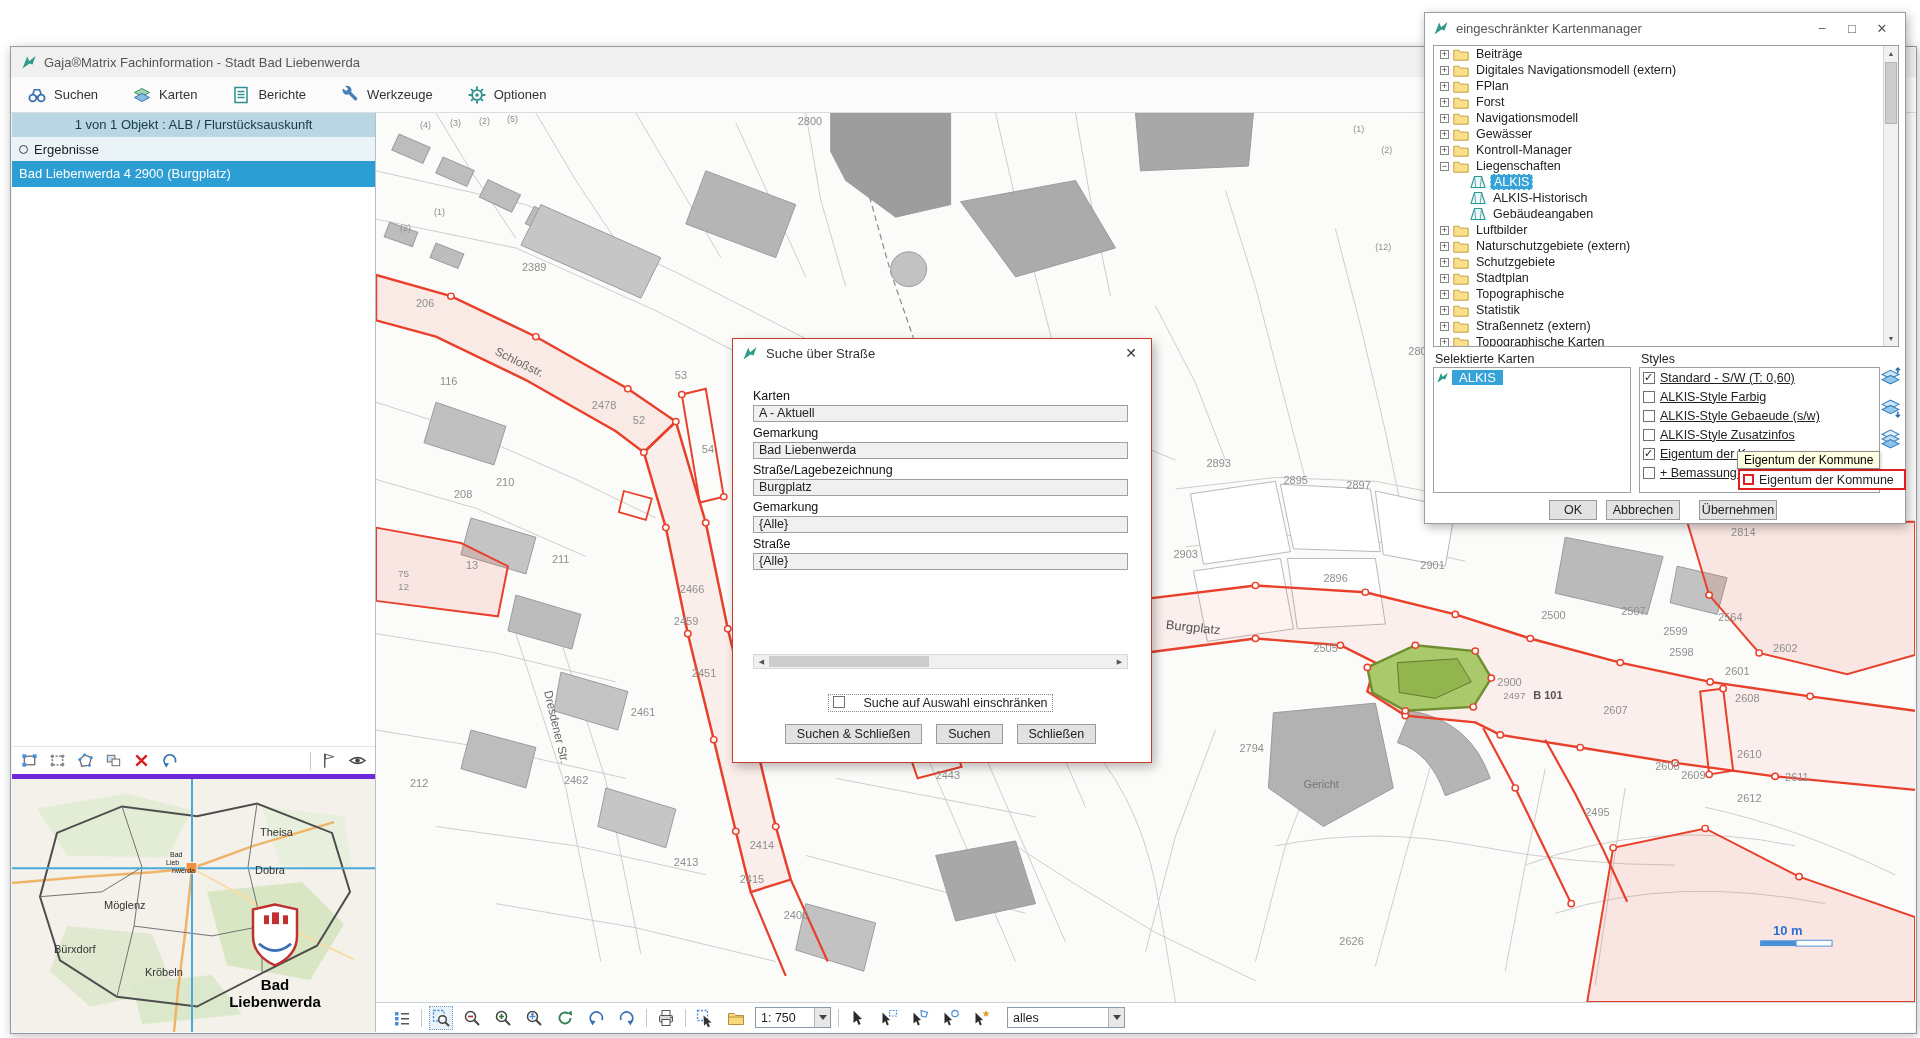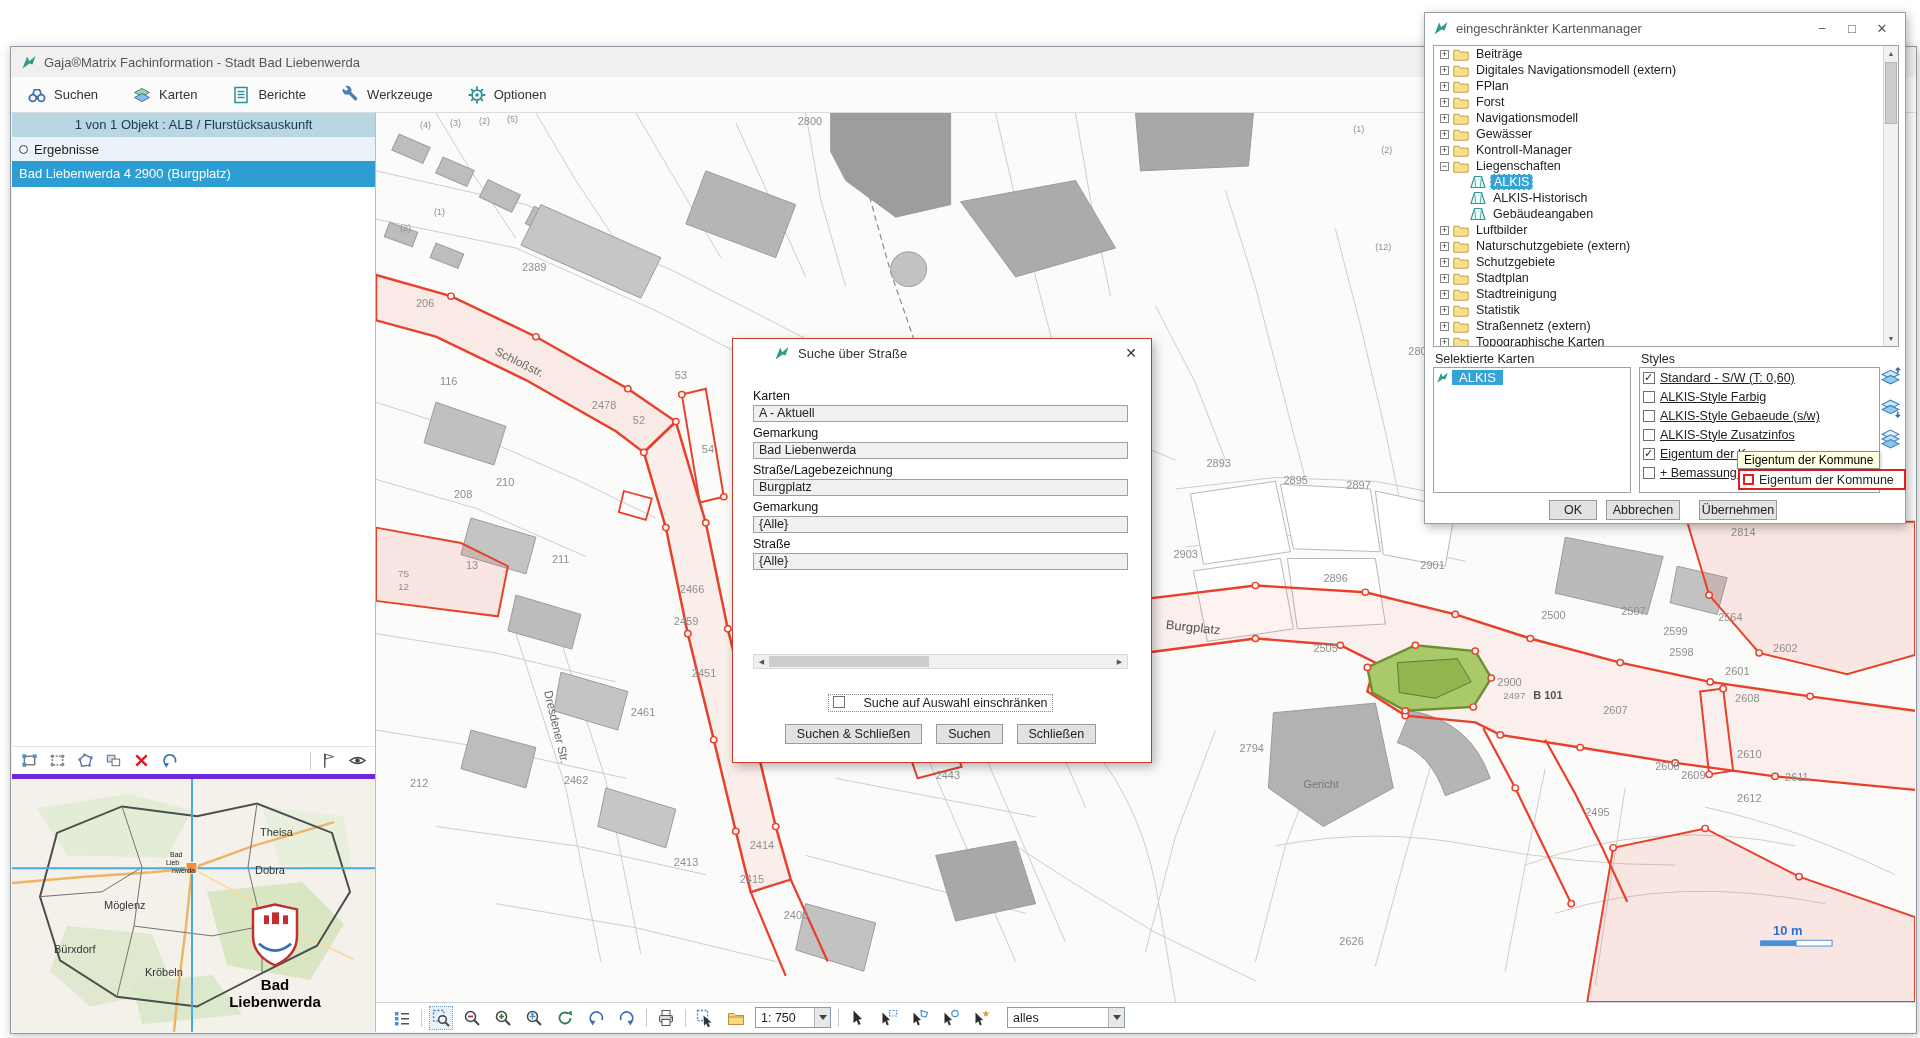--- a/index.html
+++ b/index.html
@@ -33,21 +33,21 @@
 .mt-btn{width:24px;height:24px;display:flex;align-items:center;justify-content:center;border:1px solid transparent;flex:none;}
 .mt-btn.active{border:1px dotted #7a9cc0;background:#e9f1f9;}
 .combo{height:21px;border:1px solid #8a9aa8;background:#fff;display:flex;align-items:center;font-size:12.5px;flex:none;}
 .combo .cval{padding:0 5px;flex:1;white-space:nowrap;}
 .combo .carrow{width:16px;height:100%;background:#e8e8e8;border-left:1px solid #b5b5b5;display:flex;align-items:center;justify-content:center;}
 .tri{width:0;height:0;border-left:4px solid transparent;border-right:4px solid transparent;border-top:5px solid #444;}
 .scale-combo{width:76px;}
 .filter-combo{width:118px;margin-left:6px;}
 
 #dialog{position:absolute;left:732px;top:338px;width:420px;height:425px;background:#fff;border:1px solid #c83b28;box-shadow:3px 4px 10px rgba(0,0,0,.28);z-index:30;}
-.dlg-title{height:28px;display:flex;align-items:center;gap:8px;padding:0 9px;margin-left:32px;}
+.dlg-title{height:28px;display:flex;align-items:center;gap:8px;padding:0 9px;}
 .dlg-title .t{color:#333;}
 .dlg-close{margin-left:auto;width:22px;text-align:center;color:#333;font-size:14px;}
 .dlg-close::after{content:"✕";}
 .dlg-body{padding:22px 23px 0 20px;}
 .fgroup{margin-bottom:4px;}
 .flabel{font-size:12.5px;line-height:14px;margin-bottom:2px;color:#111;}
 .fvalue{height:17px;line-height:15px;background:#f0f0f0;border:1px solid #9aa0a6;padding:0 5px;font-size:12.5px;color:#222;white-space:nowrap;overflow:hidden;}
 .dlg-scroll{margin-top:84px;height:15px;background:#f0f0f0;border:1px solid #d8d8d8;display:flex;align-items:center;}
 .dscr-btn{width:15px;height:100%;display:flex;align-items:center;justify-content:center;font-size:7px;color:#555;}
 .dscr-btn.left::after{content:"◀";}
@@ -899,21 +899,21 @@
         <svg class="ticon">
           <use href="#i-tfolder"></use>
         </svg>
         <span class="tlbl">Stadtplan</span>
       </div>
     <div class="trow">
         <span class="exp plus"></span>
         <svg class="ticon">
           <use href="#i-tfolder"></use>
         </svg>
-        <span class="tlbl">Stadtreinigung</span>
+        <span class="tlbl">Topographische</span>
       </div>
     <div class="trow">
         <span class="exp plus"></span>
         <svg class="ticon">
           <use href="#i-tfolder"></use>
         </svg>
         <span class="tlbl">Statistik</span>
       </div>
     <div class="trow">
         <span class="exp plus"></span>

